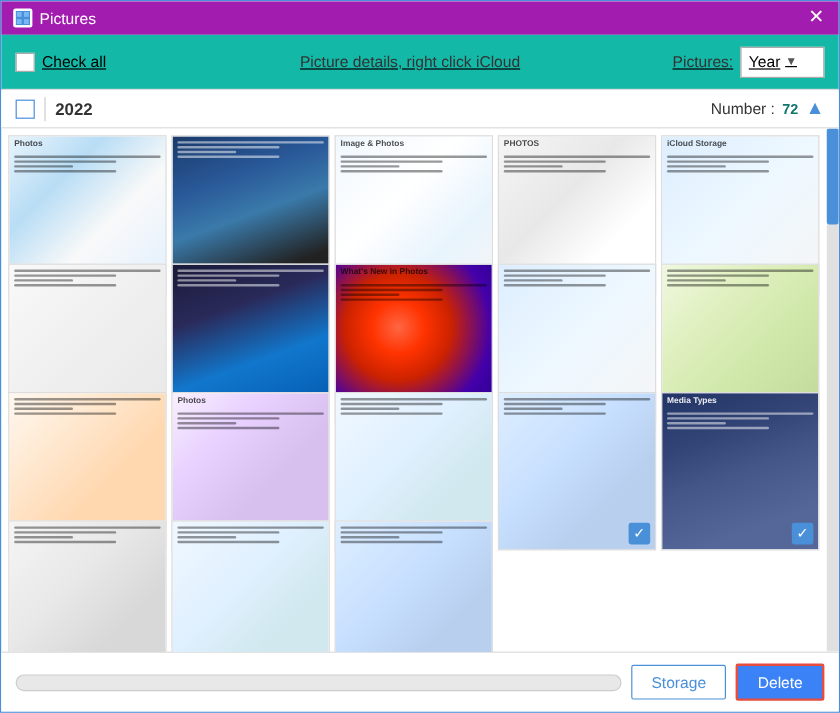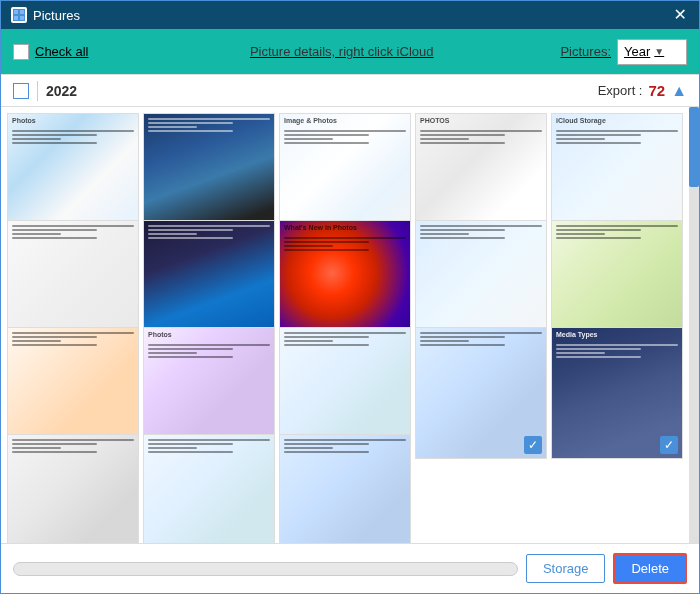--- a/index.html
+++ b/index.html
@@ -10,21 +10,21 @@
       height: 594px;
       border: 1px solid #4a90d9;
       background: #fff;
       display: flex;
       flex-direction: column;
       position: relative;
       overflow: hidden;
     }
 
     .title-bar {
-      background: #0c4a6e;
+      background: #a21caf;
       color: white;
       padding: 6px 10px;
       display: flex;
       align-items: flex-start;
       justify-content: space-between;
       height: 28px;
       flex-shrink: 0;
     }
 
     .title-bar-left {
@@ -151,23 +151,23 @@
     .number-info {
       margin-left: auto;
       color: #333;
       font-size: 13px;
       display: flex;
       align-items: center;
       gap: 6px;
     }
 
     .number-count {
-      color: #b91c1c;
+      color: #0f766e;
       font-weight: bold;
-      font-size: 15px;
+      font-size: 12px;
     }
 
     .collapse-btn {
       color: #4a90d9;
       font-size: 16px;
       cursor: pointer;
     }
 
     .content-area {
       flex: 1;
@@ -373,21 +373,21 @@
         <span style="font-size:10px; color:#555;">▼</span>
       </div>
     </div>
   </div>
 
   <div class="year-section">
     <div class="year-checkbox"></div>
     <div class="year-divider"></div>
     <span class="year-label">2022</span>
     <div class="number-info">
-      <span>Export :</span>
+      <span>Number :</span>
       <span class="number-count">72</span>
       <span class="collapse-btn">▲</span>
     </div>
   </div>
 
   <div class="content-area">
     <div class="photo-grid" id="photo-grid">
 
     <div class="photo-item">
           <div class="photo-item-inner thumb-1">

